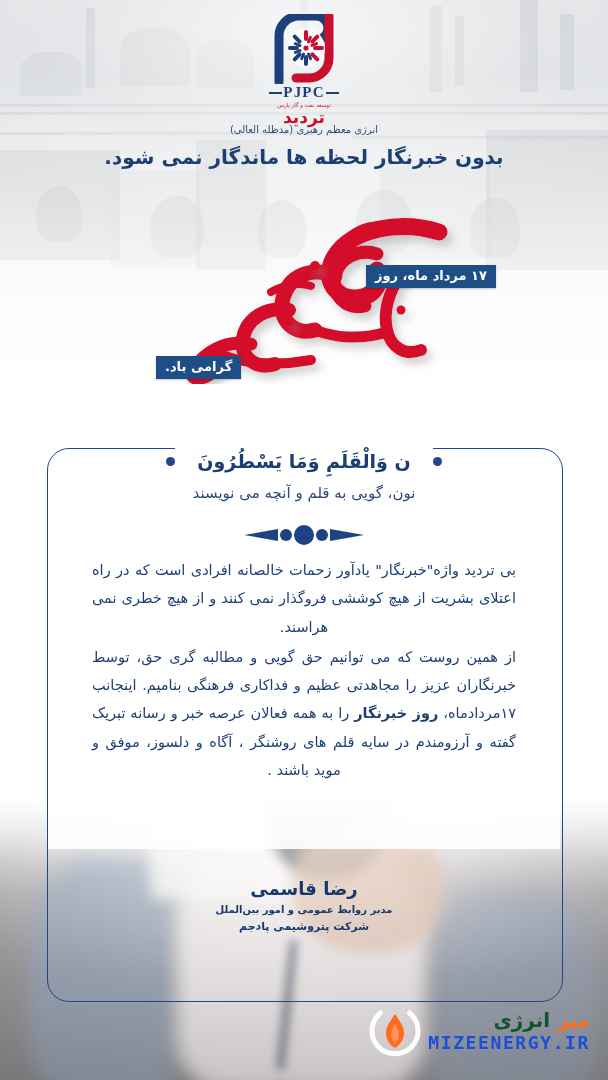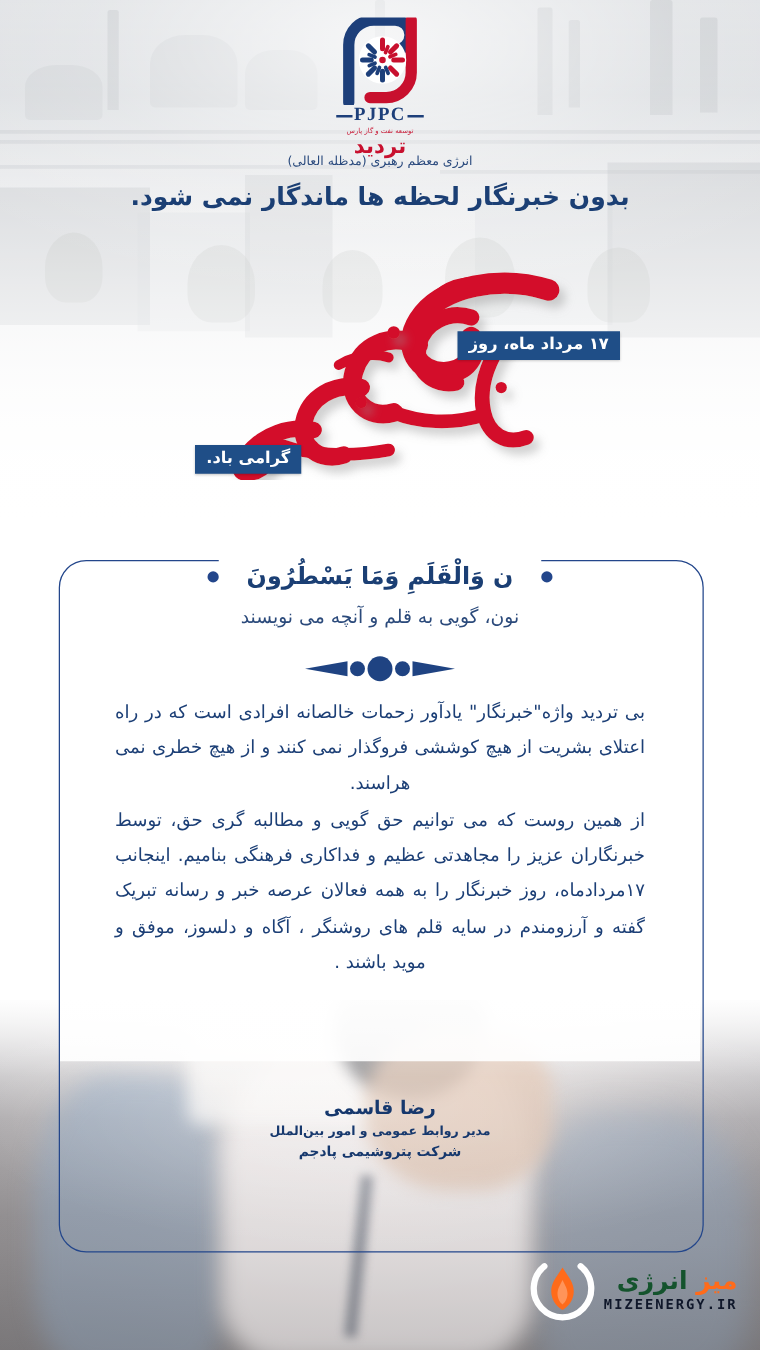--- a/index.html
+++ b/index.html
@@ -264,33 +264,33 @@
     left: 92px;
     width: 424px;
     z-index: 8;
     color: #1c3f76;
     font-size: 14.5px;
     line-height: 1.95;
     text-align: justify;
     text-align-last: center;
   }
   .body-text p { margin: 0 0 2px 0; }
-  .body-text .em { font-weight: 400; }
+  .body-text .em { font-weight: 700; }
 
   
   .signature {
     position: absolute;
     top: 875px;
     left: 0; right: 0;
     text-align: center;
     z-index: 9;
     color: #16386d;
     font-weight: 700;
   }
-  .sig-name { font-size: 15px; line-height: 1.5; }
+  .sig-name { font-size: 18px; line-height: 1.5; }
   .sig-role { font-size: 10px; line-height: 1.55; }
   .sig-org  { font-size: 11px; line-height: 1.55; }
 
   
   .bottom-photo {
     position: absolute;
     left: 0;
     top: 800px;
     width: 608px;
     height: 280px;
@@ -379,23 +379,23 @@
   .wm-fa {
     font-size: 20px;
     font-weight: 700;
     color: #ff6b1a;
     letter-spacing: 0px;
     white-space: nowrap;
   }
   .wm-fa .w2 { color: #14532d; }
   .wm-en {
     font-family: "DejaVu Sans Mono", "Liberation Mono", monospace;
-    font-size: 11px;
-    font-weight: 700;
-    color: #0f172a;
+    font-size: 18px;
+    font-weight: 700;
+    color: #1d4ed8;
     letter-spacing: 1.6px;
     margin-top: 4px;
     white-space: nowrap;
   }
 </style>
 </head>
 <body>
 
 <div class="poster">
 

